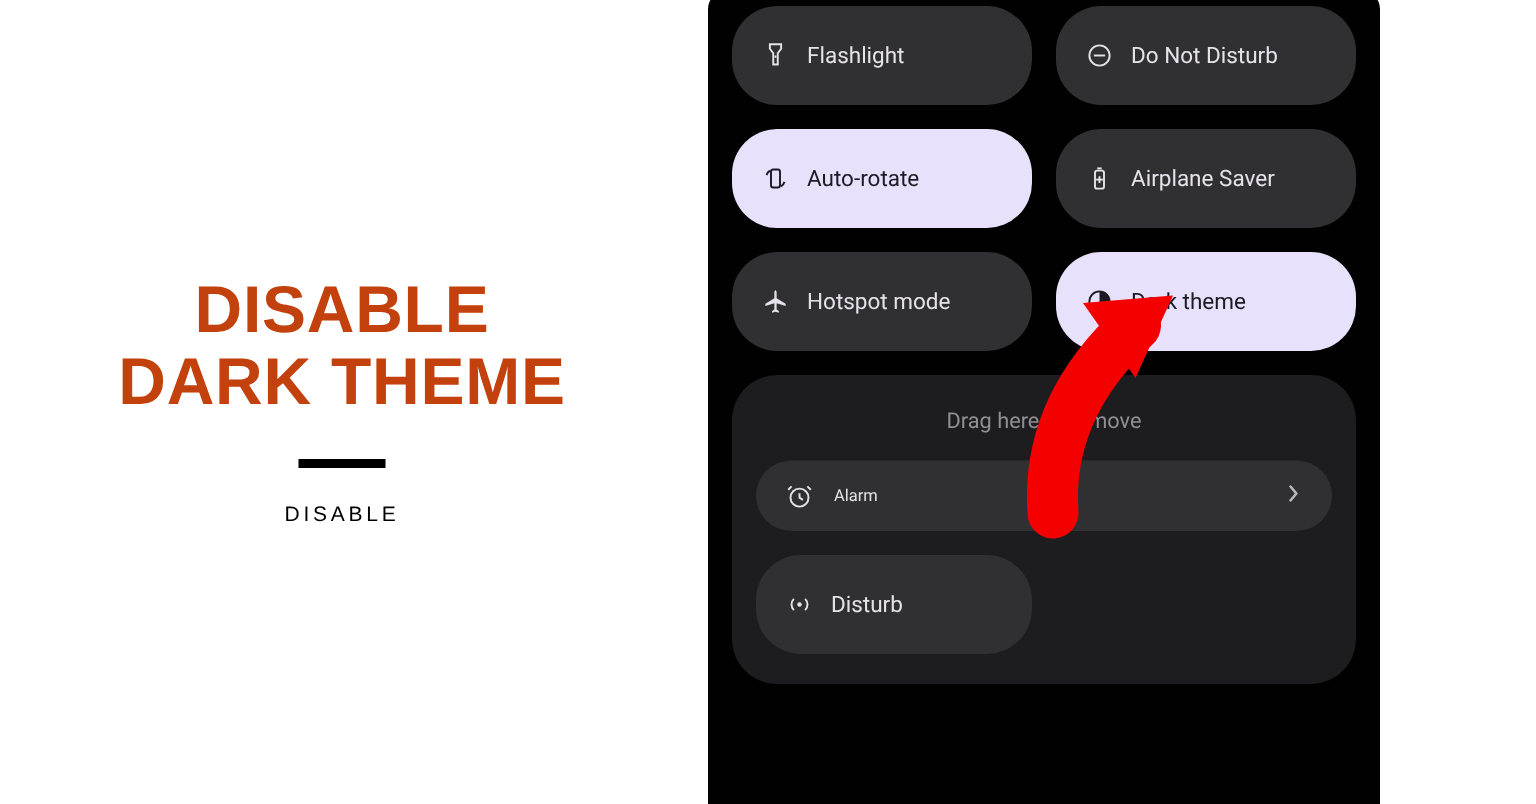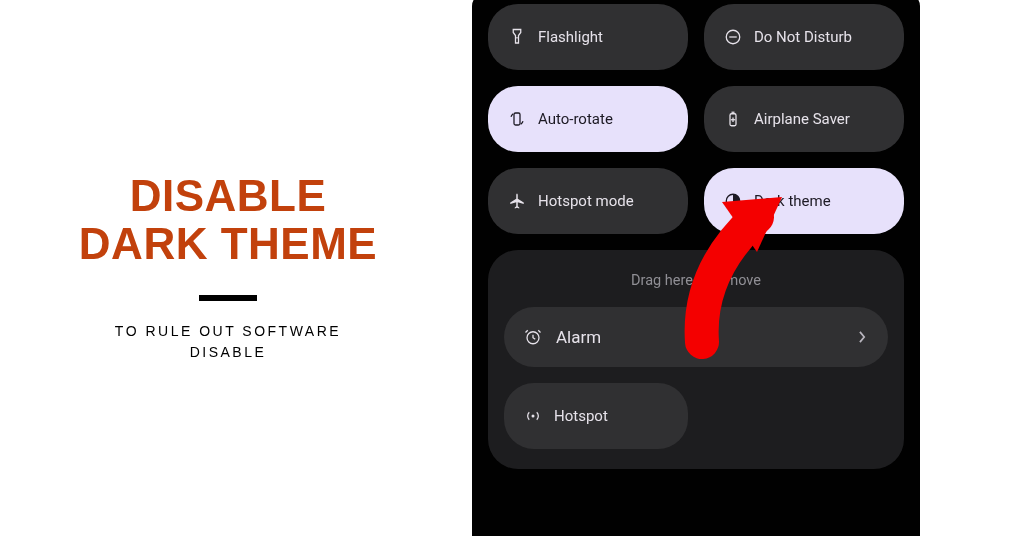--- a/index.html
+++ b/index.html
@@ -11,42 +11,41 @@
   .sub { font-family: Arial, sans-serif; font-weight: 500; font-size: 14px; letter-spacing: 2.5px; text-align: center; color: #000; line-height: 1.55; max-width: 240px; }
   .right { width: 568px; height: 100%; background: #fff; display: flex; justify-content: flex-start; align-items: flex-start; }
   .phone { position: relative; width: 448px; height: 560px; background: #010101; border-radius: 12px; padding: 0 16px; overflow: hidden; margin-left: 16px; margin-top: -6px; }
   .grid2 { display: grid; grid-template-columns: 1fr 1fr; column-gap: 16px; row-gap: 16px; margin-top: 10px; }
   .tile { display: flex; align-items: center; gap: 12px; height: 66px; border-radius: 30px; padding: 0 20px; background: #303032; color: #e6e2ea; font-size: 15px; font-weight: 400; }
   .tile.on { background: #e7e1fb; color: #1d1a24; }
   .tile .ic { width: 18px; height: 18px; display: flex; align-items: center; justify-content: center; flex: 0 0 18px; }
   .tile .ic svg { width: 18px; height: 18px; }
   .drop { margin-top: 16px; background: #1d1d1f; border-radius: 30px; padding: 22px 16px 20px; }
   .drop-label { color: #908f95; font-size: 14.5px; text-align: center; margin-bottom: 18px; }
-  .wide { background: #303032; border-radius: 30px; height: 60px; display: flex; align-items: center; padding: 0 22px 0 20px; margin: 16px 0 0; color: #e6e2ea; font-size: 17px; }
+  .wide { background: #303032; border-radius: 30px; height: 47px; display: flex; align-items: center; padding: 0 22px 0 20px; margin: 16px 0 0; color: #e6e2ea; font-size: 11px; }
   .wide .ic { width: 18px; height: 18px; margin-right: 14px; flex: 0 0 18px; display: flex; align-items: center; justify-content: center; }
   .chev { margin-left: auto; color: #b9b6bf; }
   .chev svg { width: 7px; height: 12px; }
   .grid-bottom { display: grid; grid-template-columns: 1fr 1fr; column-gap: 16px; margin-top: 16px; }
   .tile2 { display: flex; align-items: center; gap: 12px; height: 66px; border-radius: 30px; padding: 0 20px; background: #303032; color: #e6e2ea; font-size: 15px; }
   .tile2 .ic { width: 18px; height: 18px; flex: 0 0 18px; display: flex; align-items: center; justify-content: center; }
   .arrow { position: absolute; left: 190px; top: 188px; width: 130px; height: 170px; pointer-events: none; }
   .arrow svg { width: 130px; height: 170px; overflow: visible; }
 </style>
 </head>
 <body>
 
 <div class="page">
   <div class="left">
     <div class="headline">
       <div>DISABLE</div>
       <div>DARK THEME</div>
     </div>
     <div class="divider"></div>
     <div class="sub">
-      <div>TO RULE OUT SOFTWARE</div>
       <div>DISABLE</div>
     </div>
   </div>
 
   <div class="right">
     <div class="phone">
 
       <div class="grid2">
 
         <div class="tile">
@@ -135,21 +134,21 @@
 
         <div class="grid-bottom">
           <div class="tile2">
             <span class="ic">
               <svg viewBox="0 0 24 24" fill="none" stroke="#e6e2ea" stroke-width="1.7">
                   <circle cx="12" cy="12" r="2" fill="#e6e2ea" stroke="none"></circle>
                   <path d="M7 17a7 7 0 0 1 0-10"></path>
                   <path d="M17 7a7 7 0 0 1 0 10"></path>
                 </svg>
             </span>
-            <span>Hotspot</span>
+            <span>Disturb</span>
           </div>
         </div>
       </div>
 
       <div class="arrow">
         <svg viewBox="0 0 130 170">
           <path d="M40,160 Q35,90 95,35" stroke="#f40000" stroke-width="34" fill="none" stroke-linecap="round"></path>
           <polygon points="120,15 60,20 95,70" fill="#f40000"></polygon>
         </svg>
       </div>

